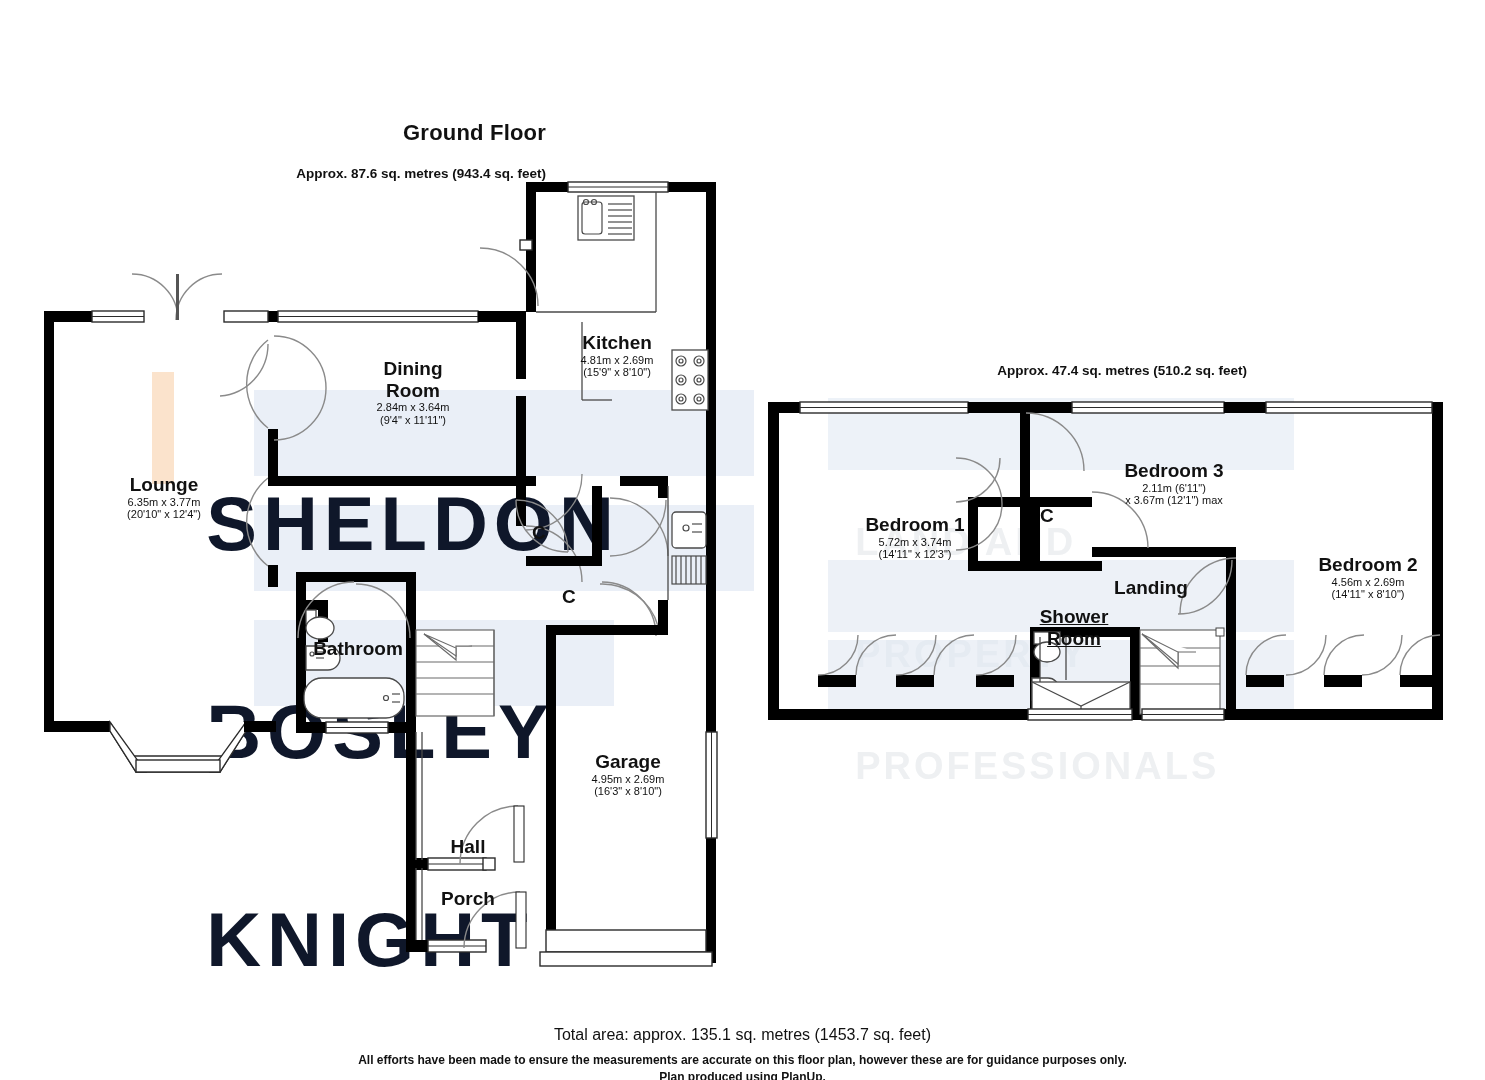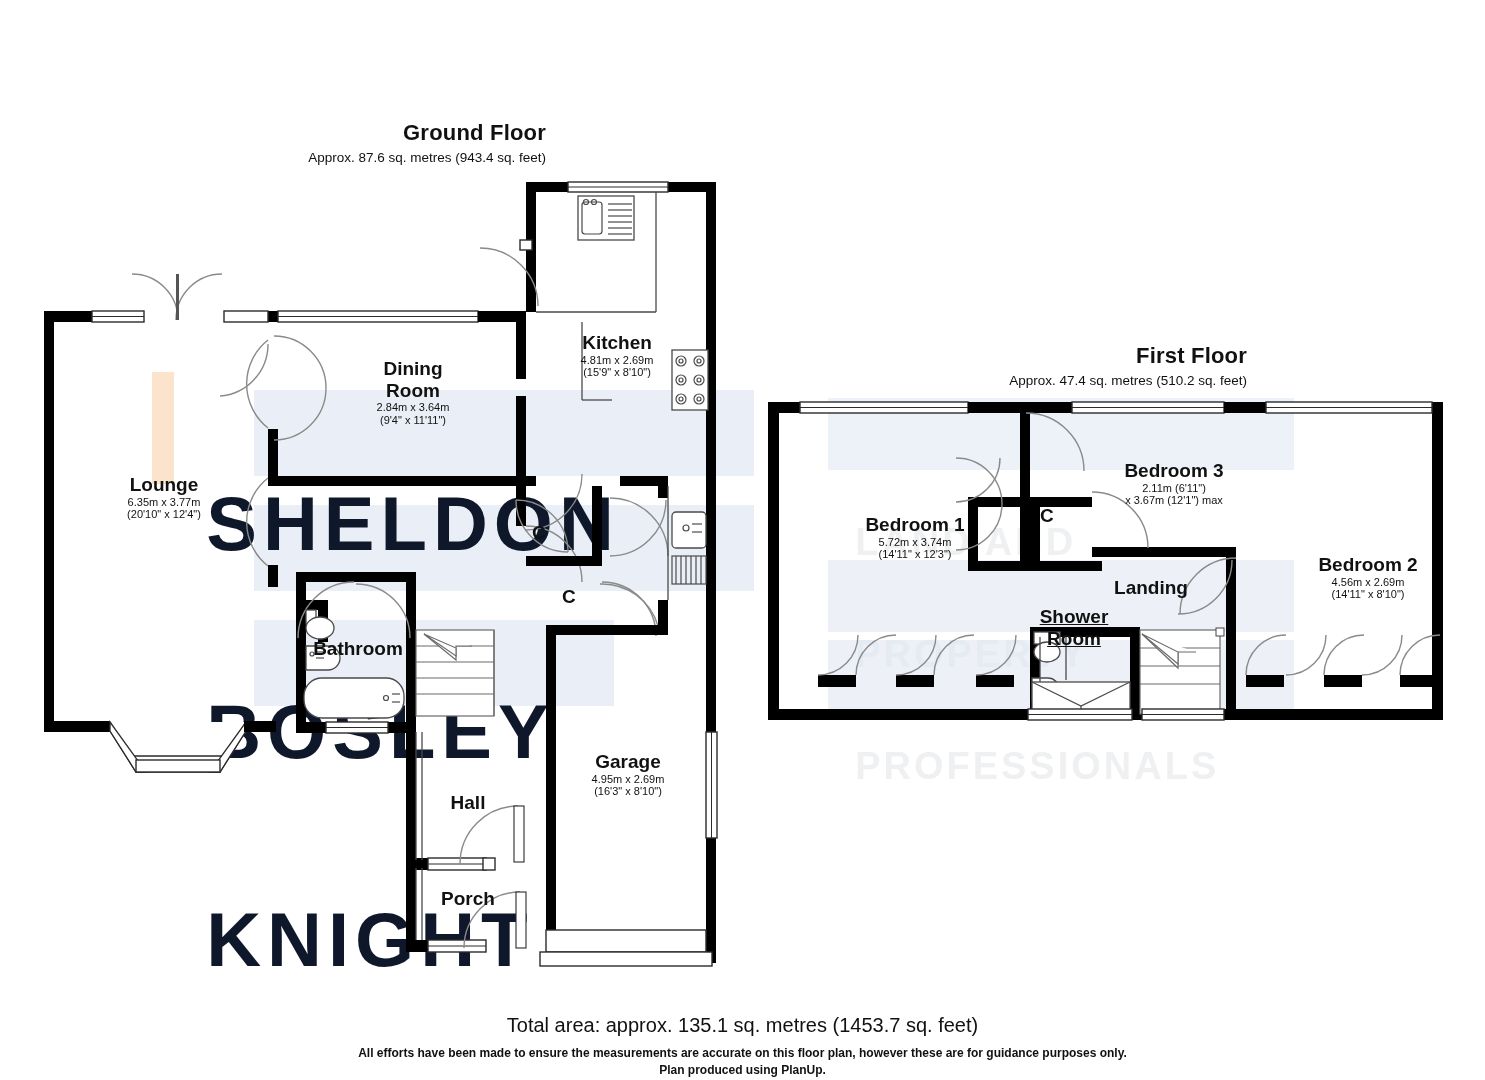--- a/index.html
+++ b/index.html
@@ -7,30 +7,30 @@
   body{
     width:1485px;height:1080px;position:relative;overflow:hidden;
     font-family:"Liberation Sans","DejaVu Sans",sans-serif;
     color:#111111;
   }
   #plan{position:absolute;left:0;top:0;width:1485px;height:1080px;}
 
   
   .ttl{position:absolute;text-align:right;white-space:nowrap;}
   .ttl .h{font-size:22px;font-weight:bold;letter-spacing:.2px;display:block;}
-  .ttl .s{font-size:13.5px;font-weight:normal;display:block;margin-top:4px;}
+  .ttl .s{font-size:13.5px;font-weight:bold;display:block;margin-top:20px;}
 
   .rm{position:absolute;text-align:center;white-space:nowrap;line-height:1.14;}
   .rm .n{font-size:19px;font-weight:bold;display:block;}
   .rm .d{font-size:11px;display:block;}
 
   .cup{position:absolute;font-size:19px;font-weight:bold;}
 
   .foot{position:absolute;text-align:center;width:100%;left:0;}
-  .foot .t1{font-size:20px;}
+  .foot .t1{font-size:16px;margin-top:12px;}
   .foot .t2{font-size:12px;line-height:1.45;margin-top:8px;font-weight:bold;}
 
   
   .wm{position:absolute;pointer-events:none;user-select:none;white-space:pre;
       font-weight:bold;text-align:left;}
   .wm1{left:152px;top:368px;font-size:76px;line-height:104px;color:#0f172a;
        letter-spacing:6px;font-weight:bold;}
   .wm1b{position:absolute;left:152px;top:372px;width:22px;height:112px;background:#fbe3cc;}
   .wm2{left:828px;top:458px;font-size:38px;line-height:56px;color:#eef0f2;
        letter-spacing:3px;}
@@ -424,21 +424,20 @@
     </g>
   </g>
 </svg>
 
 <div class="ttl" style="left:254px;top:120px;width:292px;">
   <span class="h">Ground Floor</span>
   <span class="s">Approx. 87.6 sq. metres (943.4 sq. feet)</span>
 </div>
 
 <div class="ttl" style="left:955px;top:343px;width:292px;">
-  <span class="h">First Floor</span>
   <span class="s">Approx. 47.4 sq. metres (510.2 sq. feet)</span>
 </div>
 
 <div class="rm" style="left:64px;top:474px;width:200px;">
   <span class="n">Lounge</span>
   <span class="d">6.35m x 3.77m</span>
   <span class="d">(20'10" x 12'4")</span>
 </div>
 
 <div class="rm" style="left:322px;top:358px;width:182px;">
@@ -451,21 +450,21 @@
 <div class="rm" style="left:542px;top:332px;width:150px;">
   <span class="n">Kitchen</span>
   <span class="d">4.81m x 2.69m</span>
   <span class="d">(15'9" x 8'10")</span>
 </div>
 
 <div class="rm" style="left:288px;top:638px;width:140px;">
   <span class="n">Bathroom</span>
 </div>
 
-<div class="rm" style="left:418px;top:792px;width:100px;">
+<div class="rm" style="left:418px;top:836px;width:100px;">
   <span class="n">Hall</span>
 </div>
 
 <div class="rm" style="left:418px;top:888px;width:100px;">
   <span class="n">Porch</span>
 </div>
 
 <div class="rm" style="left:528px;top:751px;width:200px;">
   <span class="n">Garage</span>
   <span class="d">4.95m x 2.69m</span>

